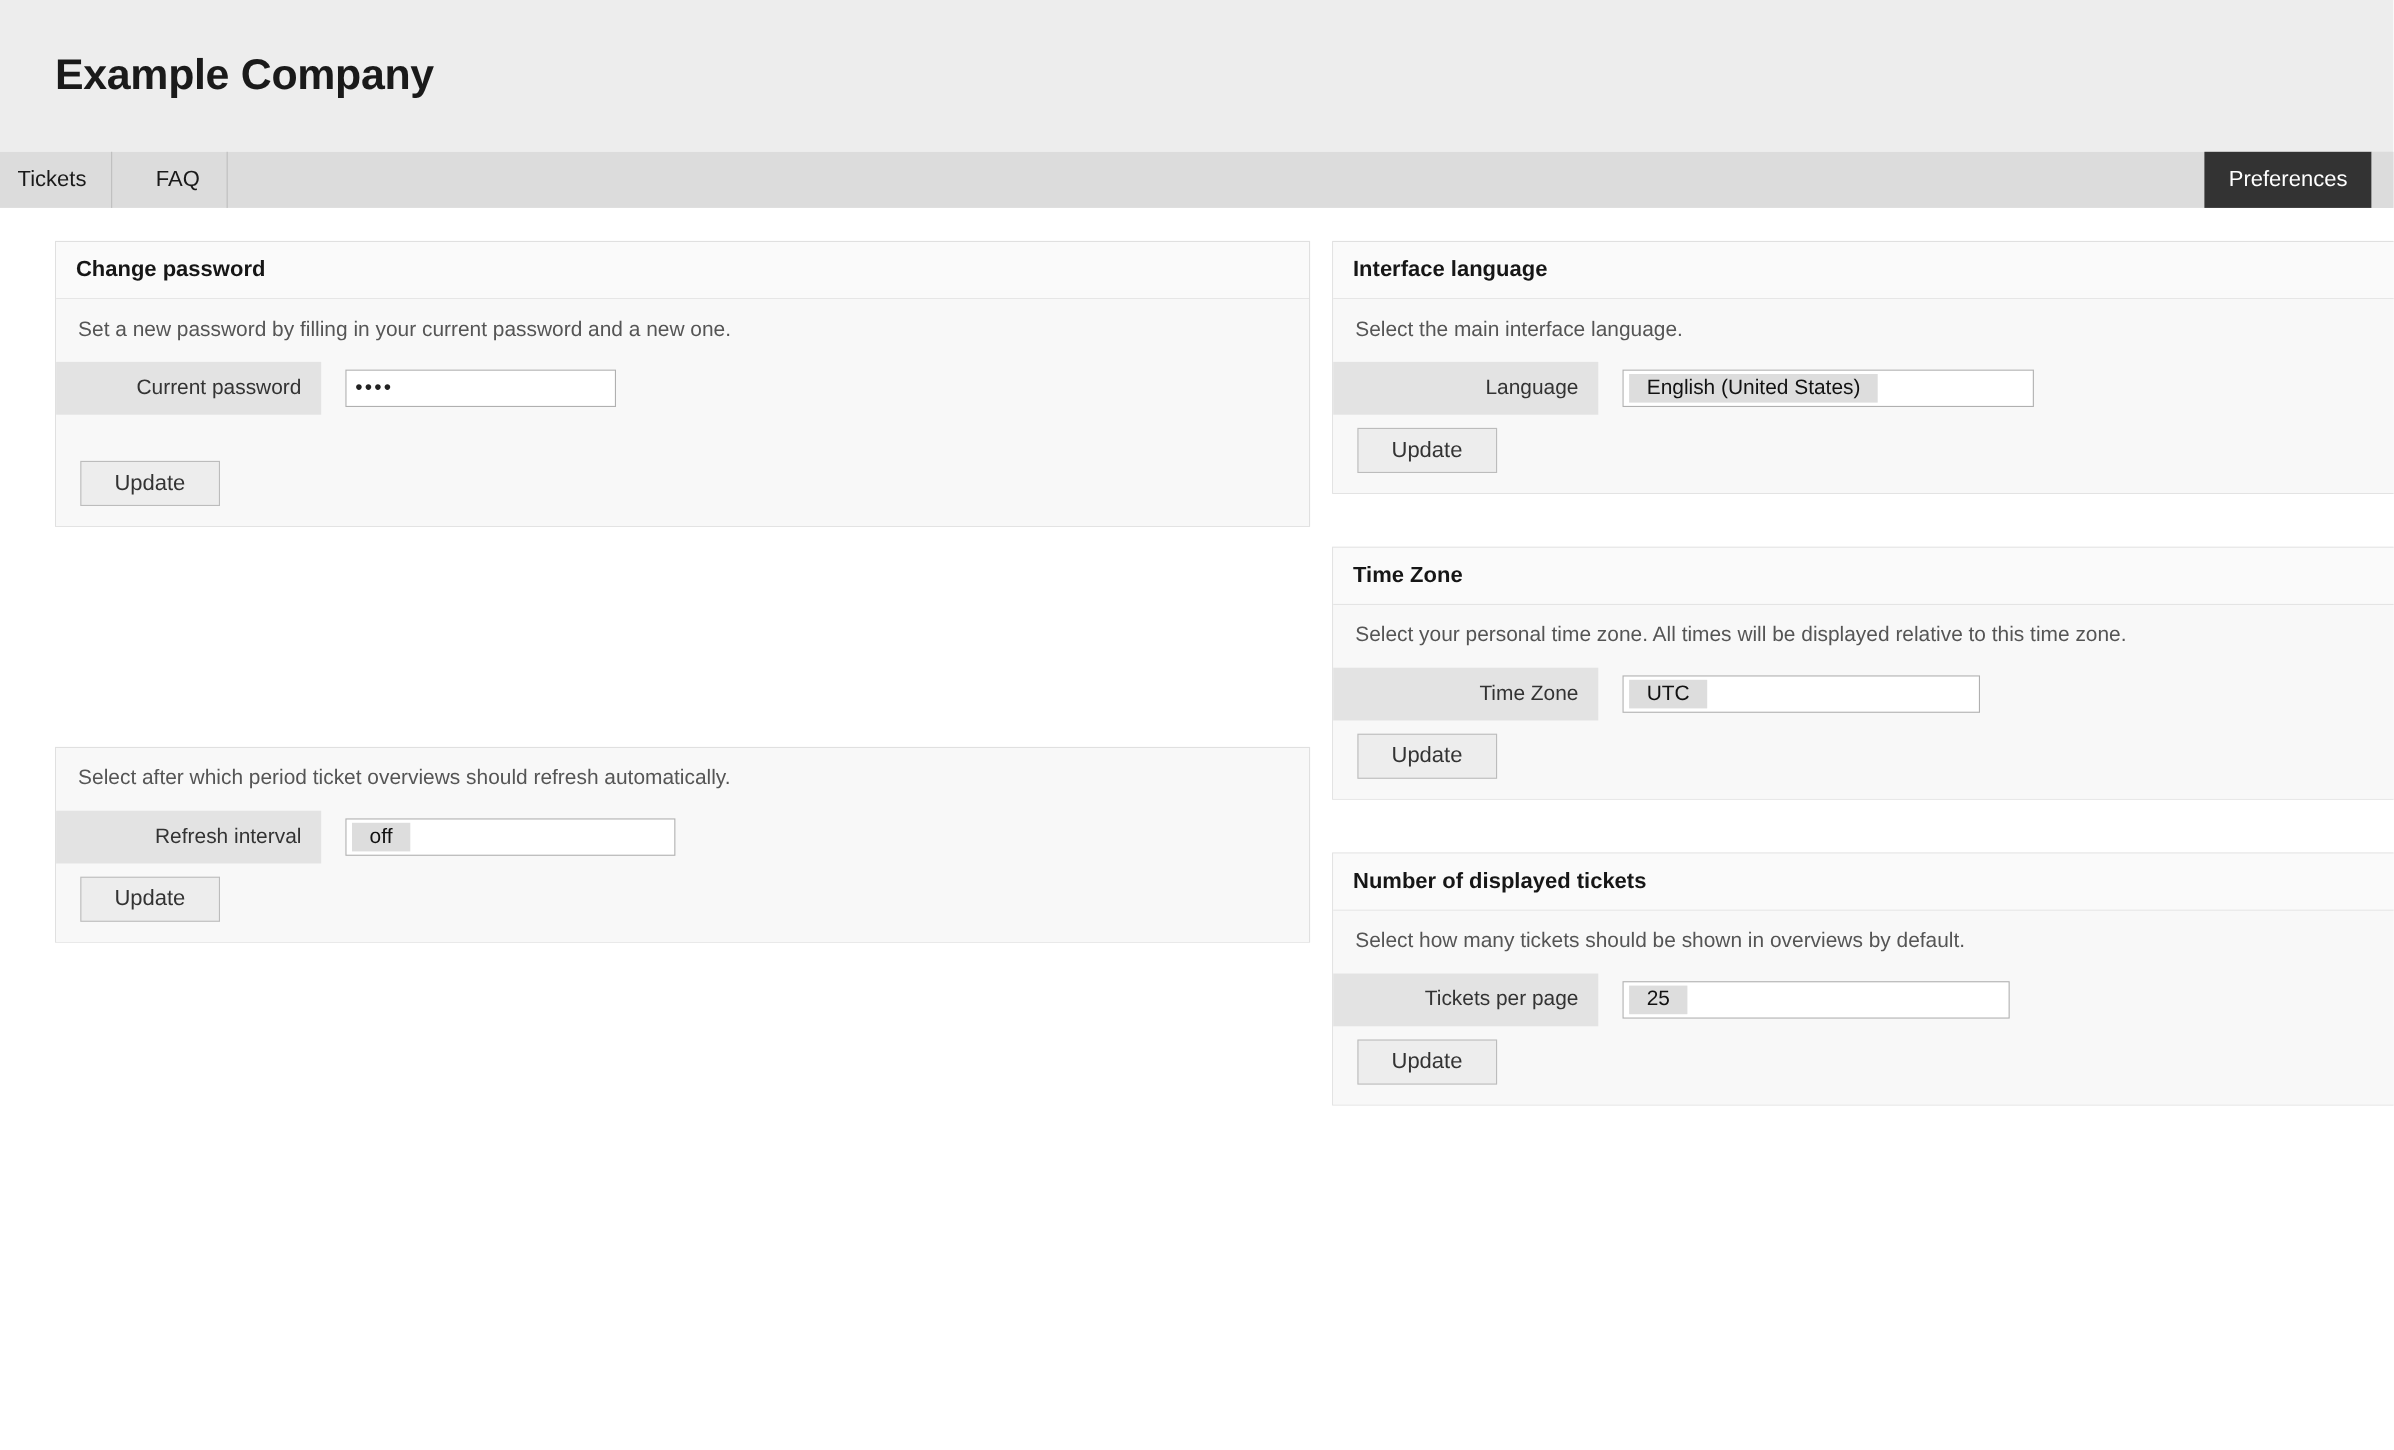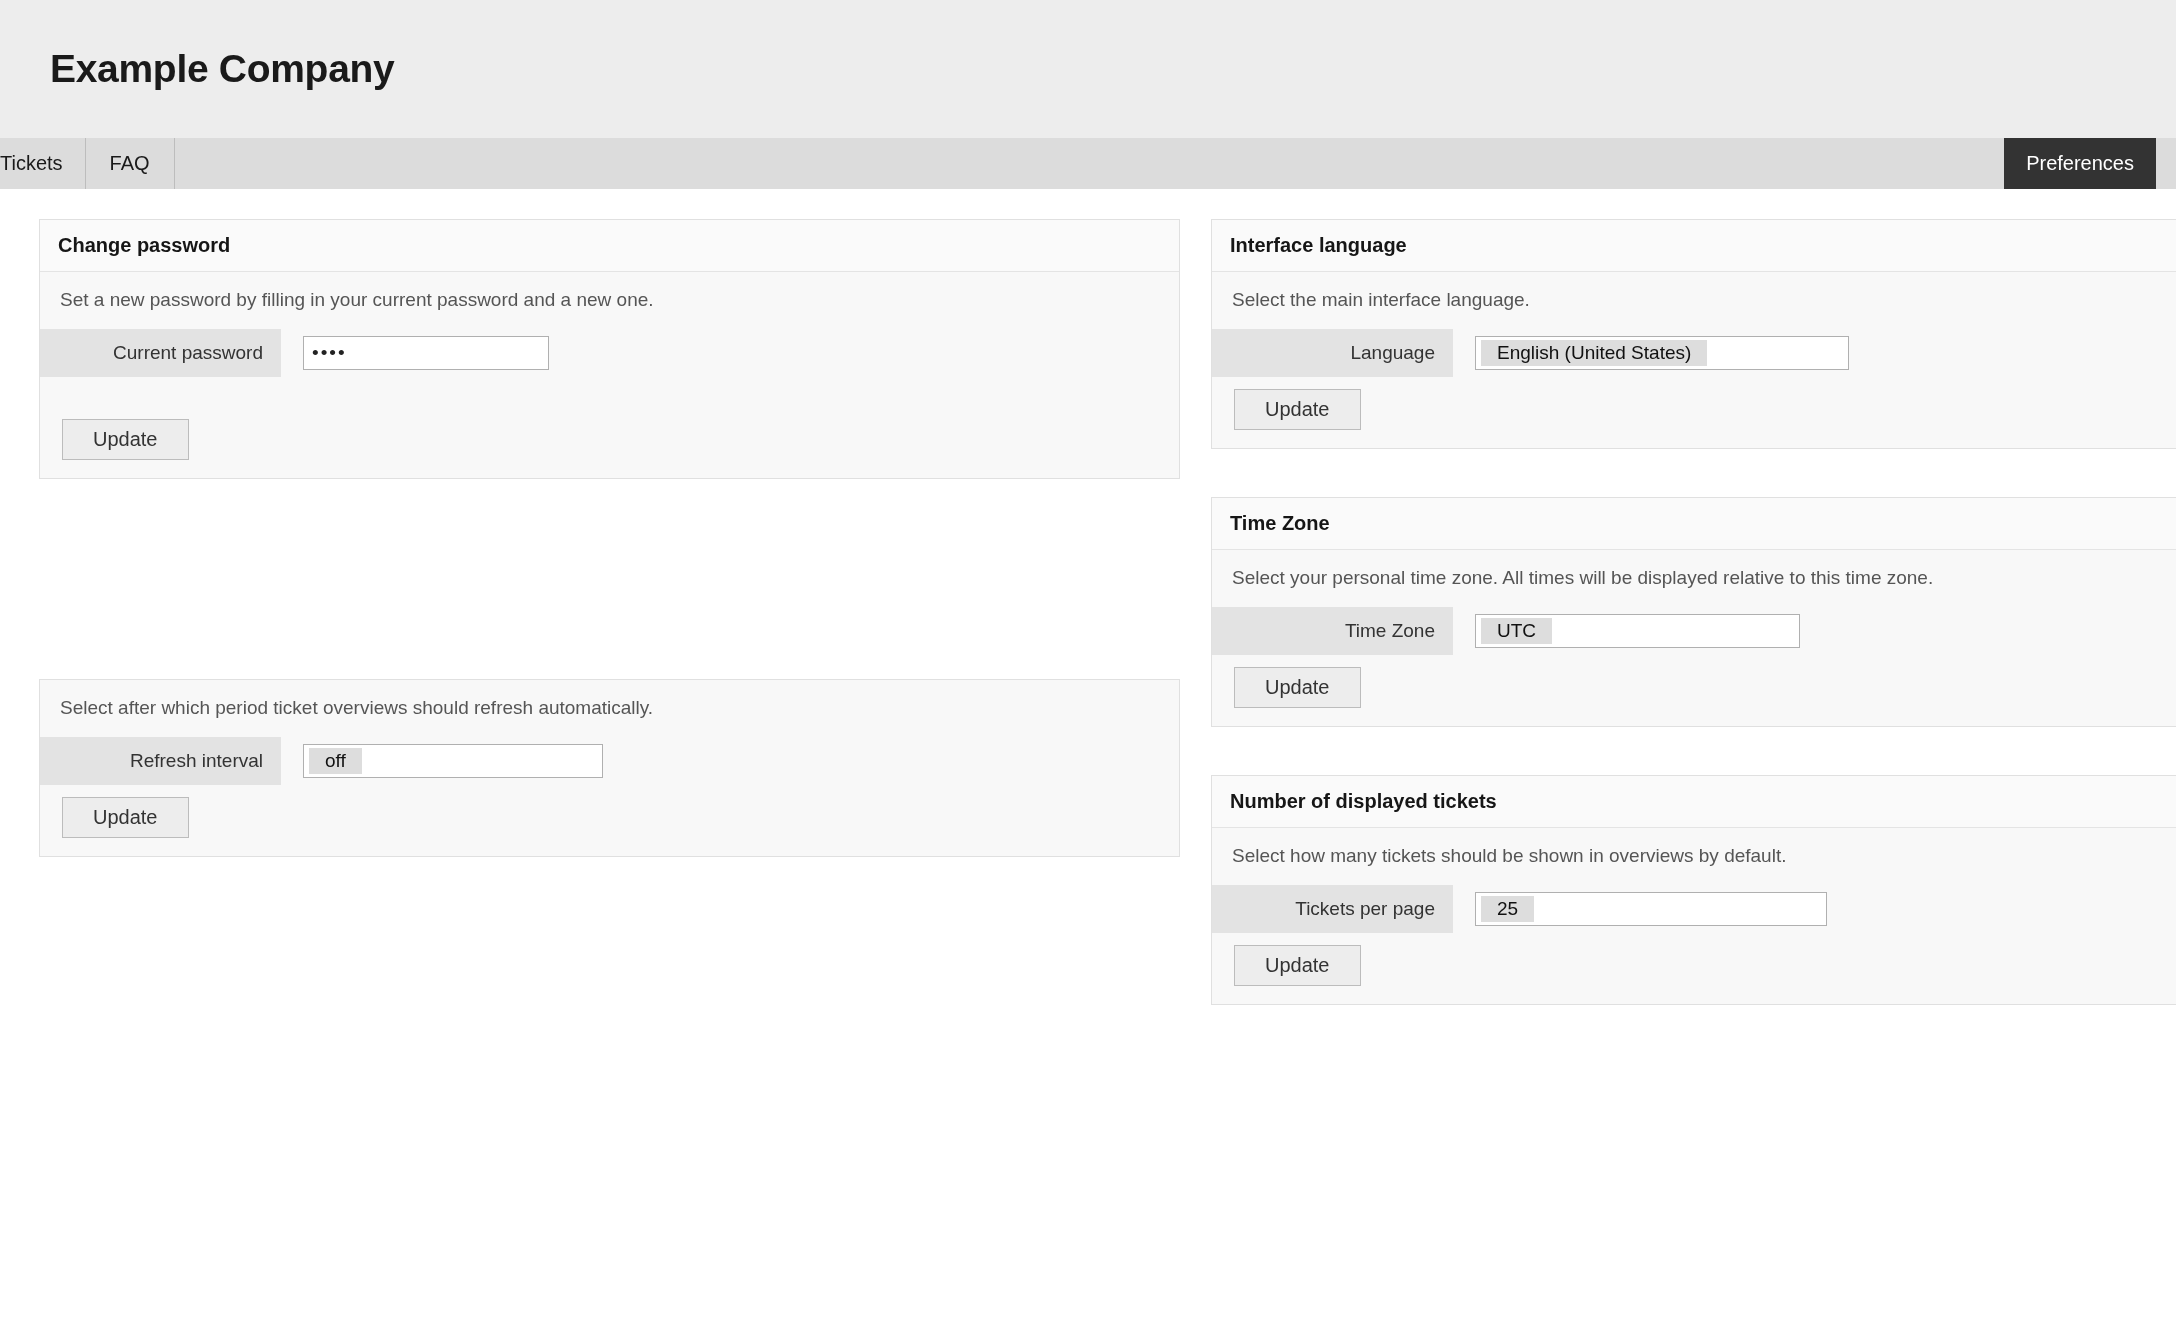--- a/index.html
+++ b/index.html
@@ -35,40 +35,41 @@
     position: relative;
   }
   .nav-item {
     display: flex;
     align-items: center;
     padding: 0 24px;
     font-size: 20px;
     color: #1a1a1a;
     cursor: pointer;
     border-right: 1px solid #bdbdbd;
+    margin-left: 16px;
   }
   .nav-item:first-child { padding-left: 0px; padding-right: 22px; }
   .nav-spacer { flex: 1; }
   .nav-prefs {
     background: #333333;
     color: #ffffff;
     display: flex;
     align-items: center;
     padding: 0 22px;
     font-size: 20px;
     cursor: pointer;
   }
   .nav-tail { width: 20px; background: #dcdcdc; }
 
   
   .content {
     position: relative;
     padding: 30px 0 0 0;
   }
-  .col-left  { position: absolute; left: 39px;   width: 1141px; }
+  .col-left  { position: absolute; left: 50px;   width: 1141px; }
   .col-right { position: absolute; left: 1211px; width: 1000px; }
 
   
   .widget {
     border: 1px solid #e0e0e0;
     background: #fafafa;
     margin-bottom: 48px;
   }
   .widget-header {
     padding: 14px 18px;

